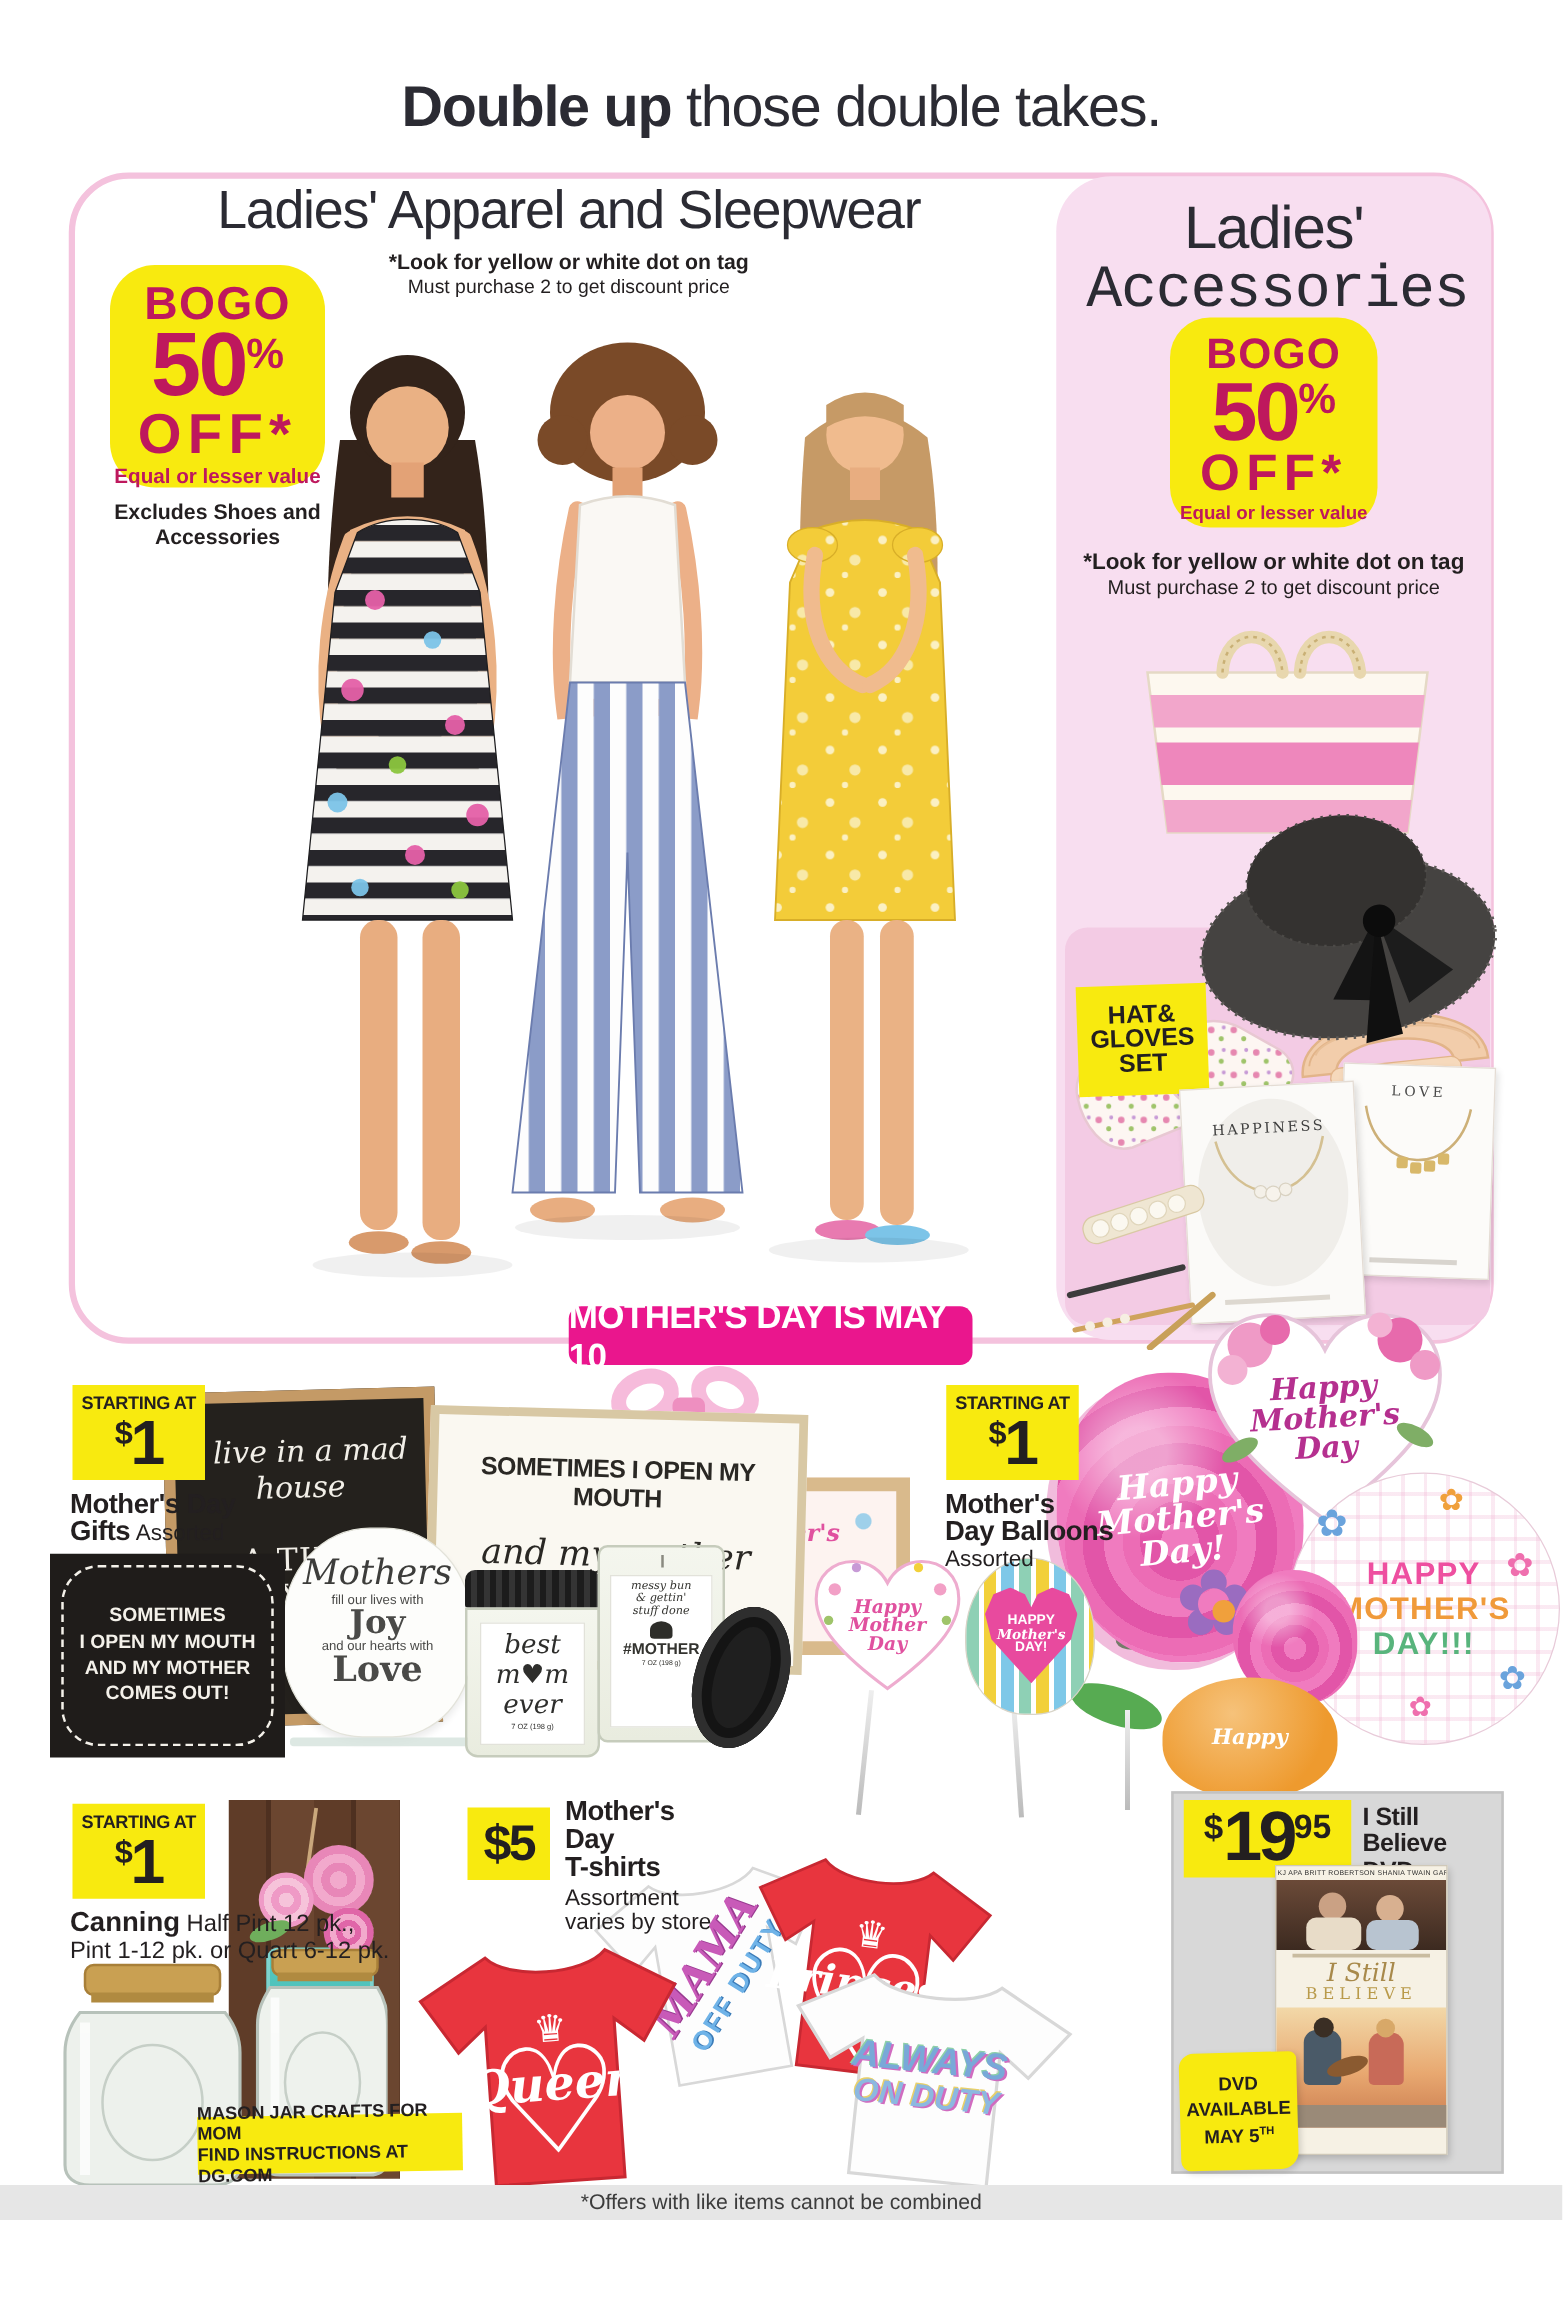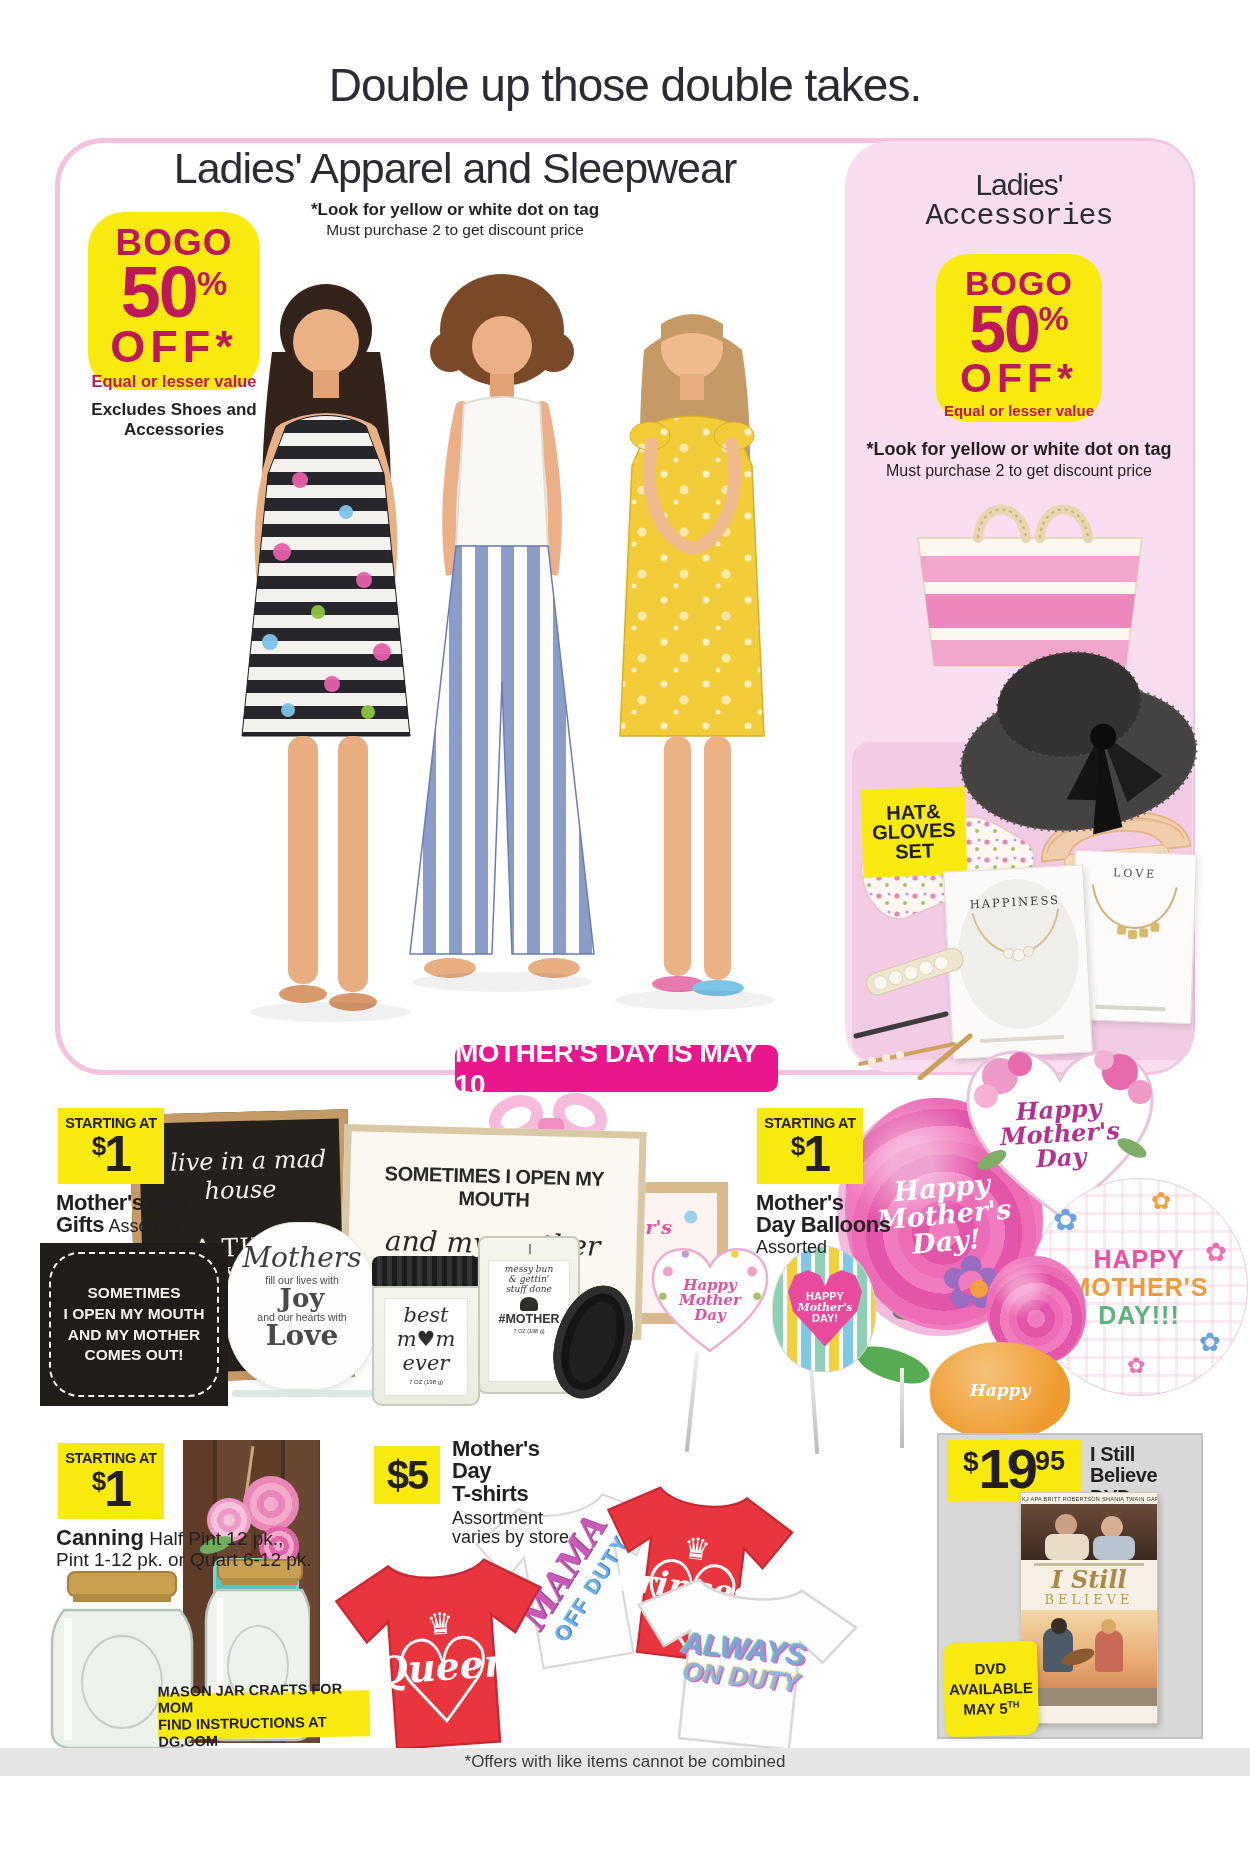--- a/index.html
+++ b/index.html
@@ -5,21 +5,21 @@
   * { margin:0; padding:0; box-sizing:border-box; }
   html,body { background:#ffffff; }
   body { width:1250px; height:1857px; position:relative; overflow:hidden;
          font-family:"Liberation Sans", sans-serif; color:#231f20; }
   .layer { position:absolute; inset:0; }
   .abs { position:absolute; }
 
   
   .headline { position:absolute; left:0; top:58px; width:1250px; text-align:center;
               font-size:46px; color:#2b2b33; letter-spacing:-1px; }
-  .hl-b { font-weight:400; } .hl-r { font-weight:300; }
+  .hl-b { font-weight:700; } .hl-r { font-weight:300; }
 
   
   .panel-outer { position:absolute; left:55px; top:138px; width:1140px; height:937px;
                  border:5px solid #f4c2dd; border-radius:48px; background:#fff; }
   .panel-pink  { position:absolute; left:845px; top:141px; width:348px; height:931px;
                  border-radius:44px; background:#f8def0; }
 
   .panel-title { font-weight:300; color:#2b2b33; letter-spacing:-1px; text-align:center; line-height:1.05; }
   .dot-note { text-align:center; line-height:1.25; }
   .dot-note .b { font-weight:700; display:block; }
@@ -168,21 +168,21 @@
     </svg>
 
     <div class="bogo" style="left:88px;top:212px;width:172px;height:178px;padding-top:12px;">
       <span class="w">BOGO</span>
       <span class="pct"><span>50</span><sup>%</sup></span>
       <span class="off">OFF*</span>
       <span class="eq">Equal or lesser value</span>
     </div>
     <div class="abs smallnote" style="left:62px;top:400px;width:224px;">Excludes Shoes and Accessories</div>
 
-    <div class="abs panel-title" style="left:869px;top:158px;width:300px;font-size:30px;margin-top:11px;">
+    <div class="abs panel-title" style="left:869px;top:158px;width:300px;font-size:48px;">
       <span style="display:block;">Ladies'</span>
       <span style="display:block;font-family:Liberation Mono, monospace;">Accessories</span>
     </div>
     <div class="bogo bogo2" style="left:936px;top:254px;width:166px;height:168px;padding-top:12px;border-radius:32px;">
       <span class="w">BOGO</span>
       <span class="pct"><span>50</span><sup>%</sup></span>
       <span class="off">OFF*</span>
       <span class="eq">Equal or lesser value</span>
     </div>
     <div class="abs dot-note" style="left:859px;top:438px;width:320px;">
@@ -606,21 +606,21 @@
 
     <div class="abs" style="left:1020px;top:1492px;width:138px;height:232px;background:#f6f1e4;border:1px solid #cfc8b8;box-shadow:2px 3px 6px rgba(0,0,0,.2);overflow:hidden;">
       <div style="font-size:5.5px;color:#2e2e2e;text-align:center;padding:3px 1px 2px;letter-spacing:.3px;white-space:nowrap;">KJ APA   BRITT ROBERTSON   SHANIA TWAIN   GARY SINISE</div>
       <div style="height:56px;background:linear-gradient(#6b4a38,#3c2a20);position:relative;">
         <div class="abs" style="left:34px;top:10px;width:22px;height:22px;border-radius:50%;background:#caa184;"></div>
         <div class="abs" style="left:80px;top:12px;width:22px;height:22px;border-radius:50%;background:#d8b090;"></div>
         <div class="abs" style="left:24px;top:30px;width:44px;height:26px;border-radius:8px;background:#e8dcc8;"></div>
         <div class="abs" style="left:72px;top:32px;width:42px;height:24px;border-radius:8px;background:#b8c4d0;"></div>
       </div>
       <div style="width:110px;height:3px;background:#c9bca0;margin:3px auto 0;"></div>
-      <div class="script" style="text-align:center;font-size:24px;color:#a8894a;line-height:1.0;margin-top:2px;font-weight:bold;">I Still</div>
+      <div class="script" style="text-align:center;font-size:20px;color:#a8894a;line-height:1.0;margin-top:2px;">I Still</div>
       <div class="serifb" style="text-align:center;font-size:13px;color:#b99a4a;letter-spacing:4px;">BELIEVE</div>
       <div style="height:96px;background:linear-gradient(#f2d8a8,#e8a870 55%,#c97a4e);position:relative;margin-top:3px;">
         <div class="abs" style="left:22px;top:18px;width:30px;height:44px;border-radius:10px 10px 4px 4px;background:#4a5a68;"></div>
         <div class="abs" style="left:30px;top:8px;width:16px;height:16px;border-radius:50%;background:#3a2e24;"></div>
         <div class="abs" style="left:74px;top:20px;width:28px;height:42px;border-radius:10px 10px 4px 4px;background:#c86a58;"></div>
         <div class="abs" style="left:80px;top:9px;width:15px;height:15px;border-radius:50%;background:#d8a868;"></div>
         <div class="abs" style="left:40px;top:40px;width:34px;height:14px;border-radius:50%;background:#8a5a30;transform:rotate(-18deg);"></div>
         <div class="abs" style="left:0;bottom:0;width:138px;height:18px;background:#9a8a78;"></div>
       </div>
     </div>

